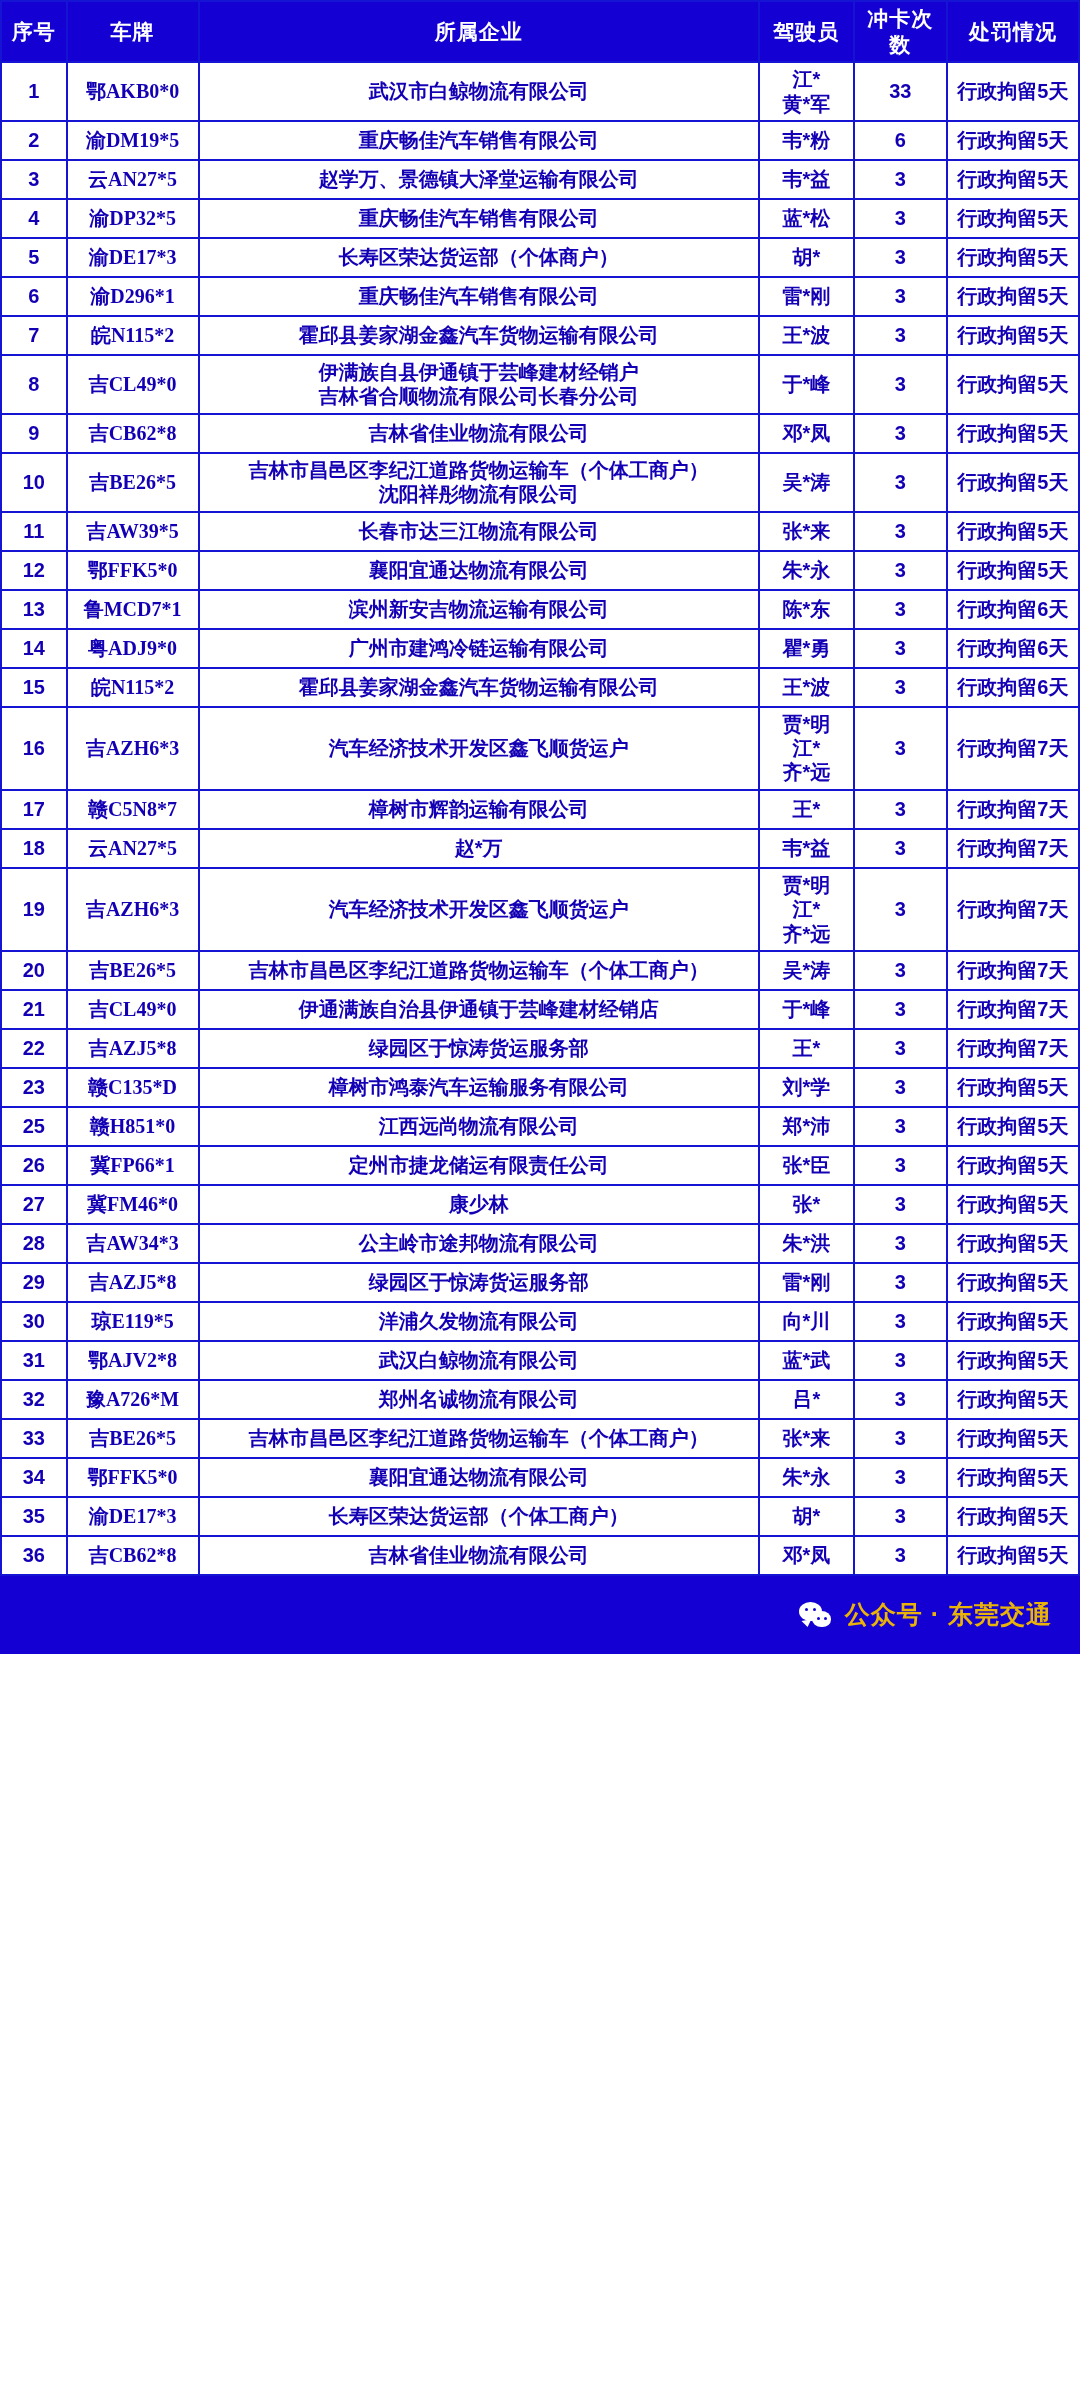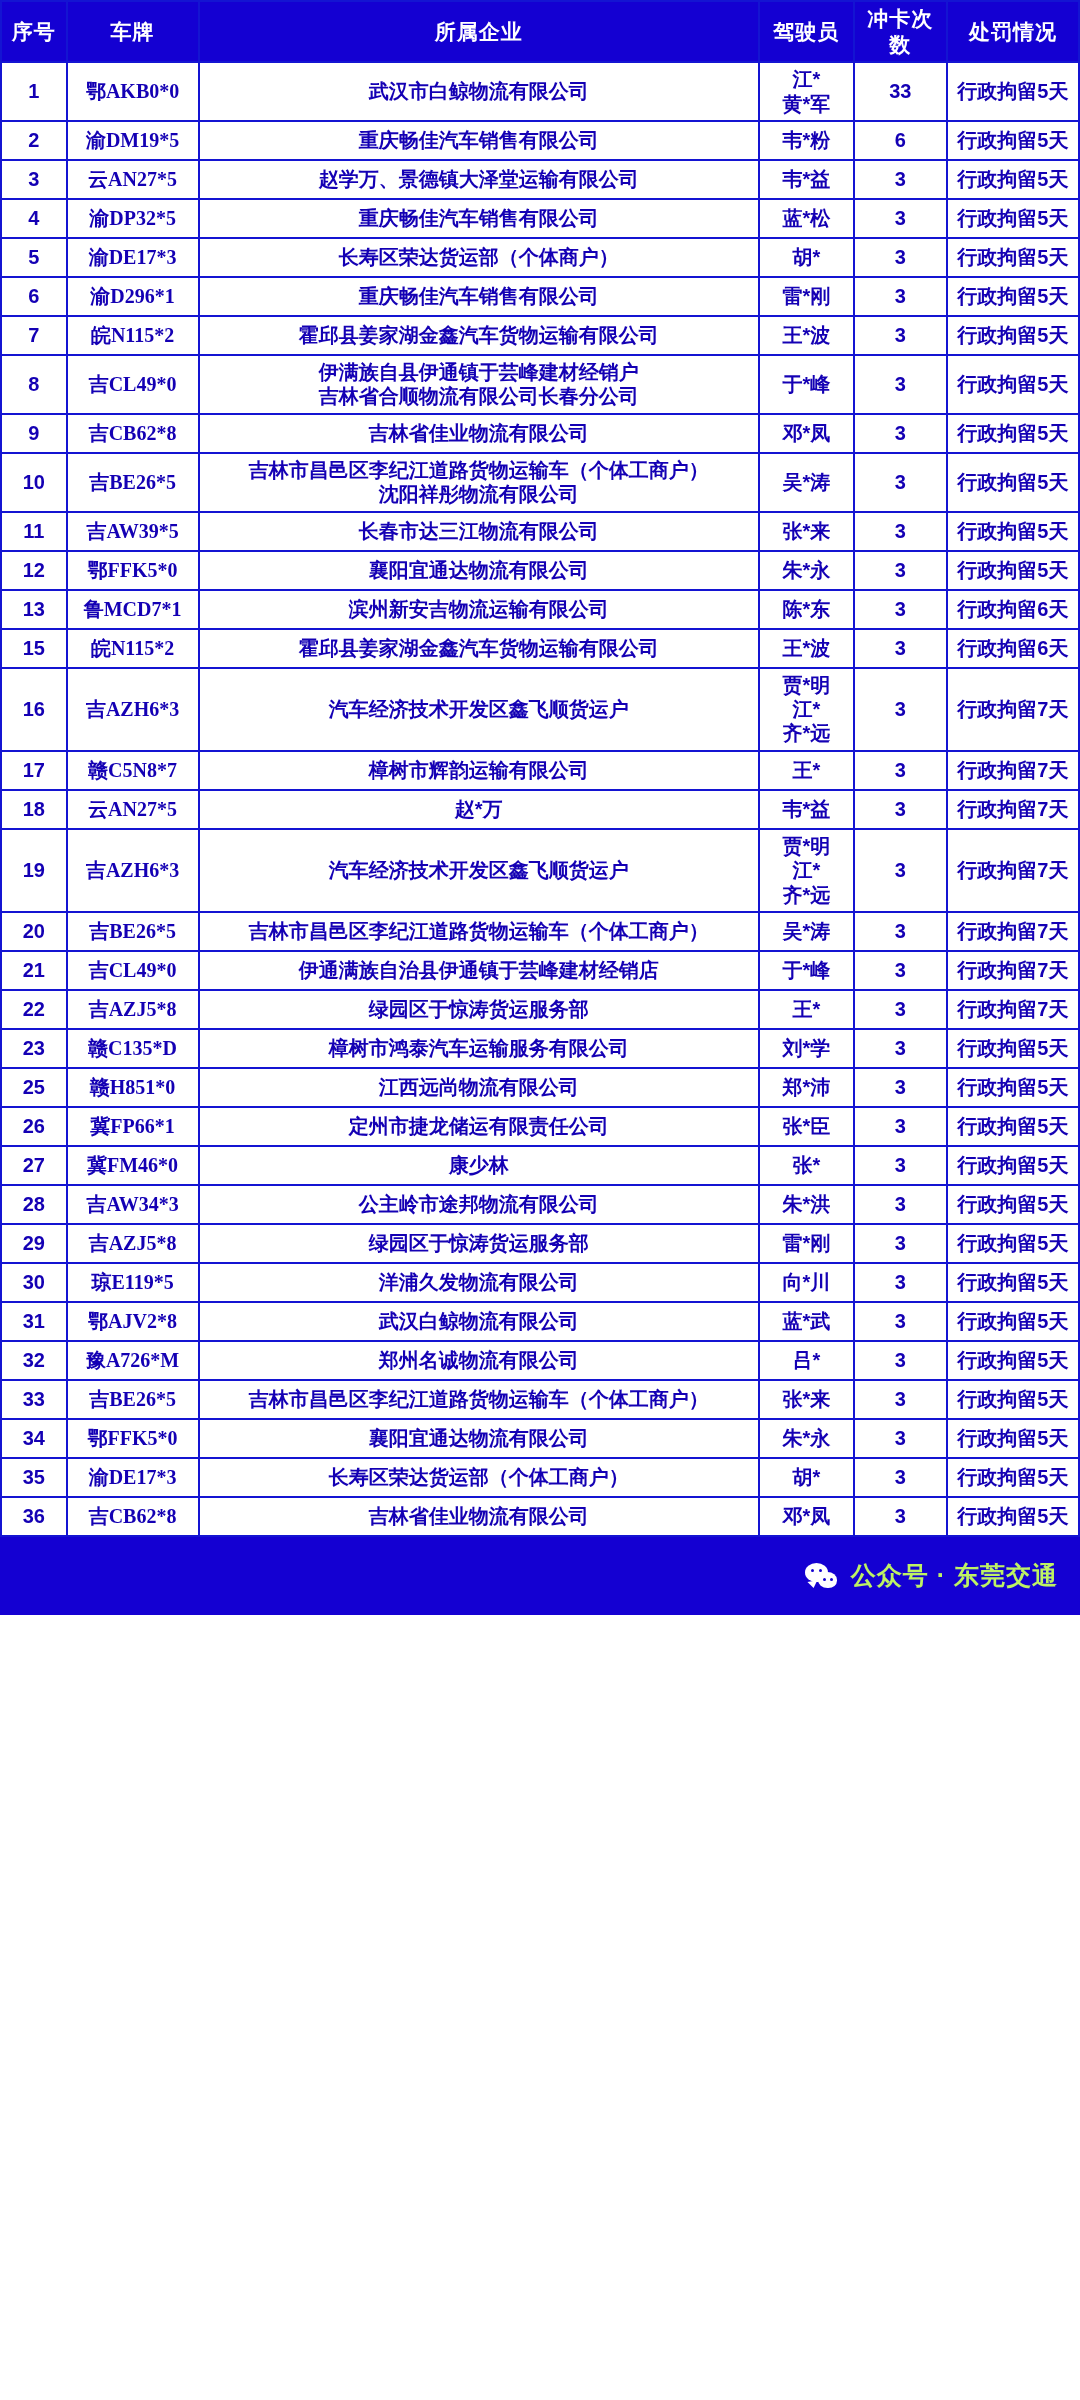--- a/index.html
+++ b/index.html
@@ -63,22 +63,22 @@
   td.penalty { font-size: 20px; }
   .multiline { white-space: pre-line; }
 
   #footer-bar {
     width: 1080px;
     height: 78px;
     background: #1400d2;
     display: flex;
     align-items: center;
     justify-content: flex-end;
-    padding-right: 22px;
-    color: #bef264;
+    padding-right: 28px;
+    color: #eab308;
   }
   #footer-bar .fb-inner {
     display: flex;
     align-items: center;
     gap: 12px;
     font-size: 25px;
     font-weight: bold;
     letter-spacing: 1px;
   }
   .wechat-icon {
@@ -233,20 +233,28 @@
         </tr>
         <tr>
           <td class="idx">13</td>
           <td class="plate">鲁MCD7*1</td>
           <td class="company">滨州新安吉物流运输有限公司</td>
           <td class="driver">陈*东</td>
           <td class="count">3</td>
           <td class="penalty">行政拘留6天</td>
         </tr>
         <tr>
+          <td class="idx">14</td>
+          <td class="plate">粤ADJ9*0</td>
+          <td class="company">广州市建鸿冷链运输有限公司</td>
+          <td class="driver">瞿*勇</td>
+          <td class="count">3</td>
+          <td class="penalty">行政拘留6天</td>
+        </tr>
+        <tr>
           <td class="idx">15</td>
           <td class="plate">皖N115*2</td>
           <td class="company">霍邱县姜家湖金鑫汽车货物运输有限公司</td>
           <td class="driver">王*波</td>
           <td class="count">3</td>
           <td class="penalty">行政拘留6天</td>
         </tr>
         <tr>
           <td class="idx">16</td>
           <td class="plate">吉AZH6*3</td>

